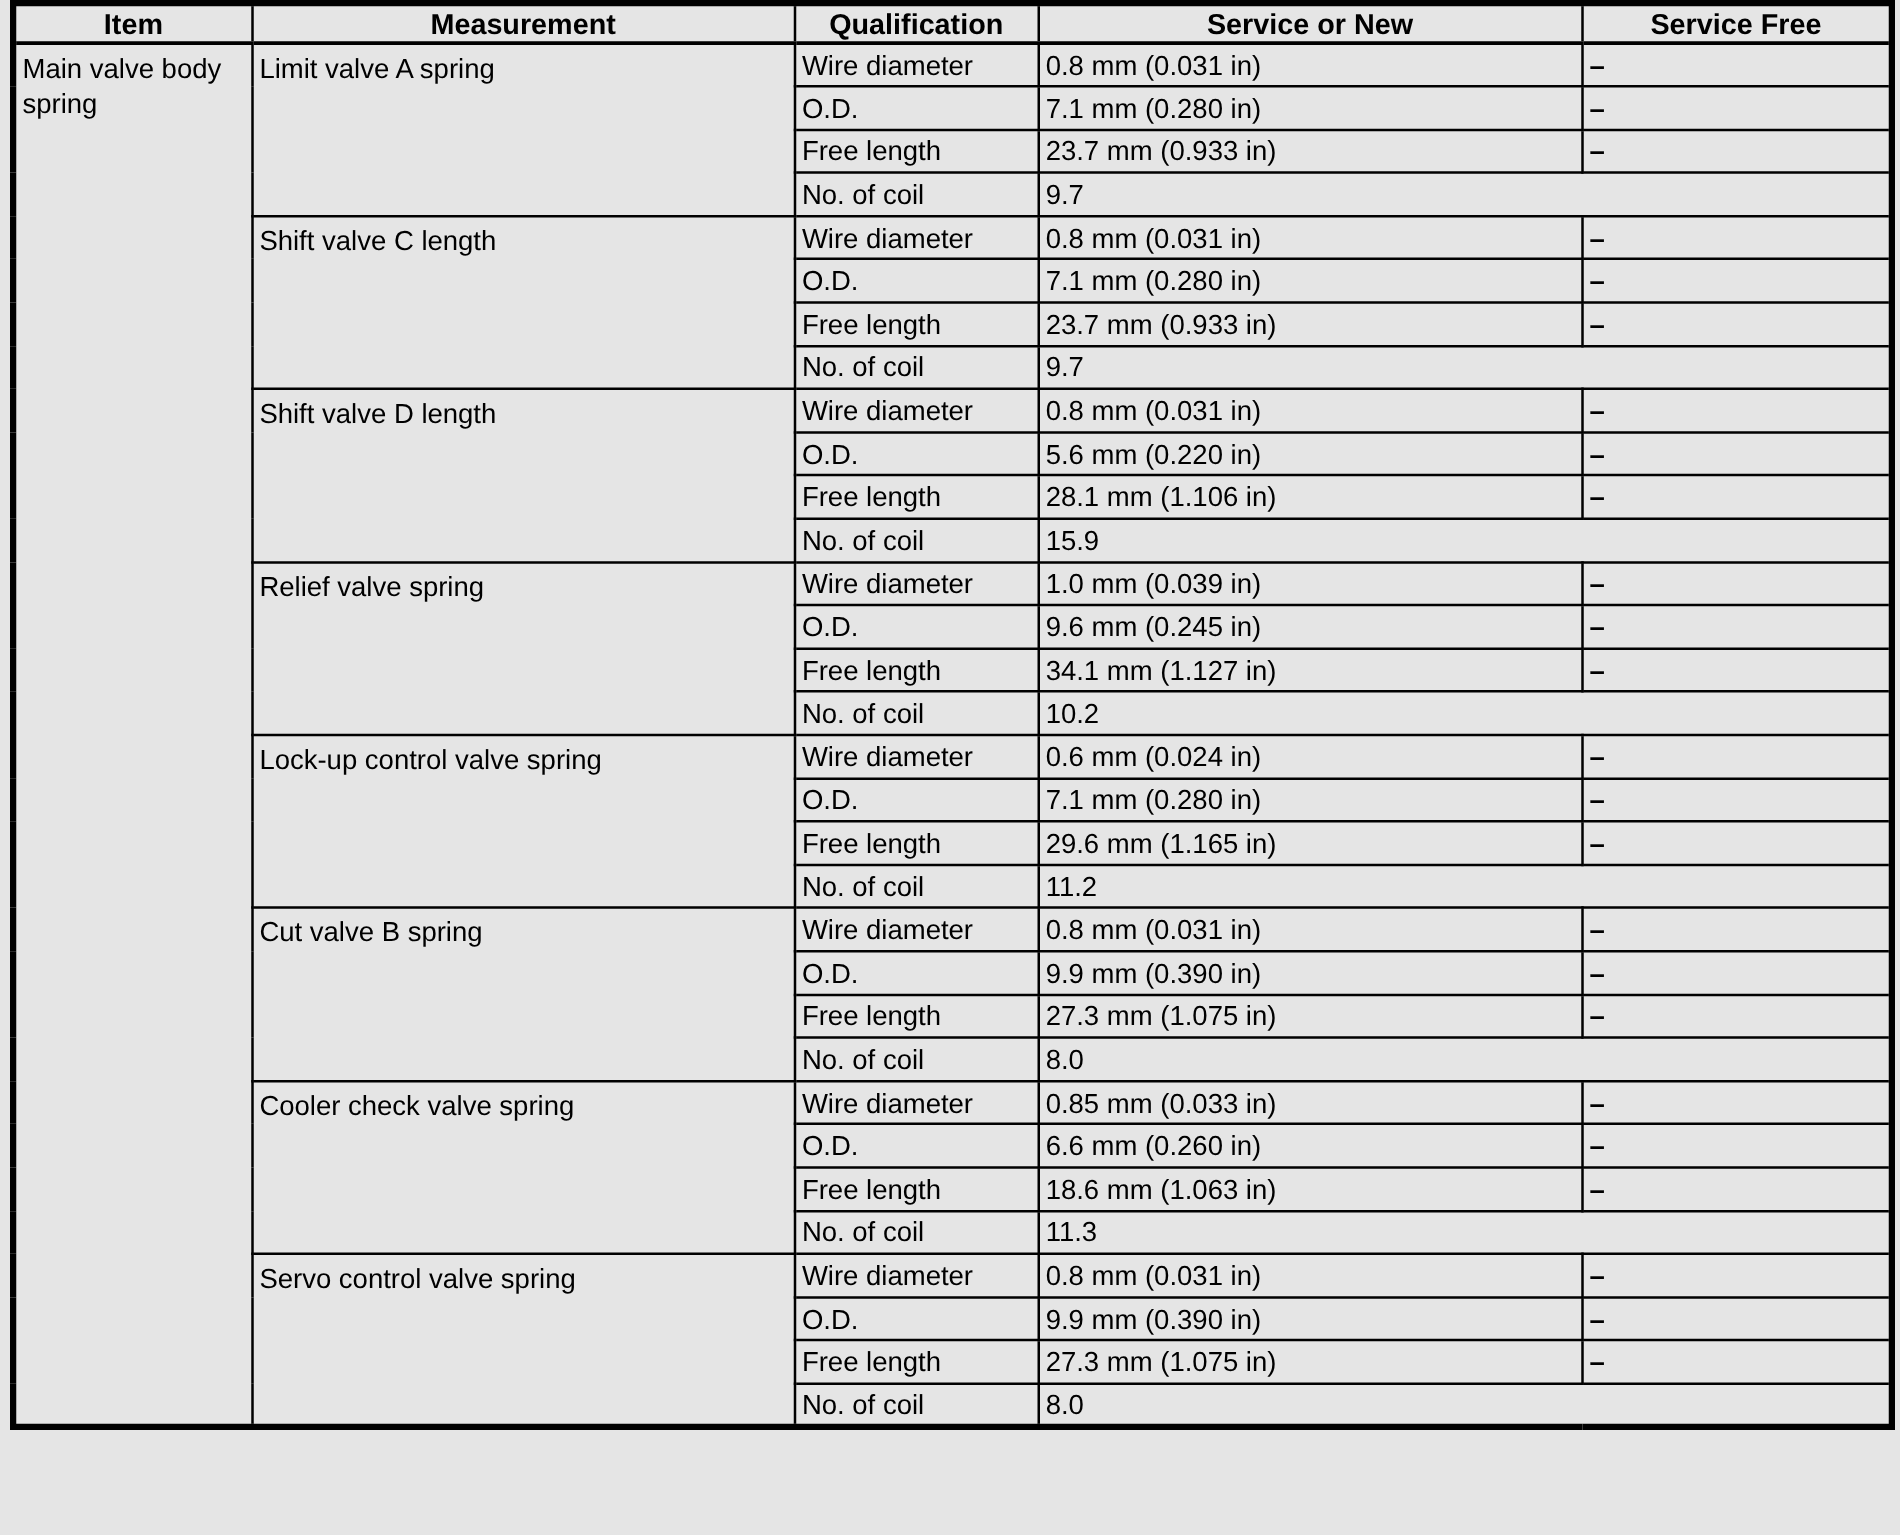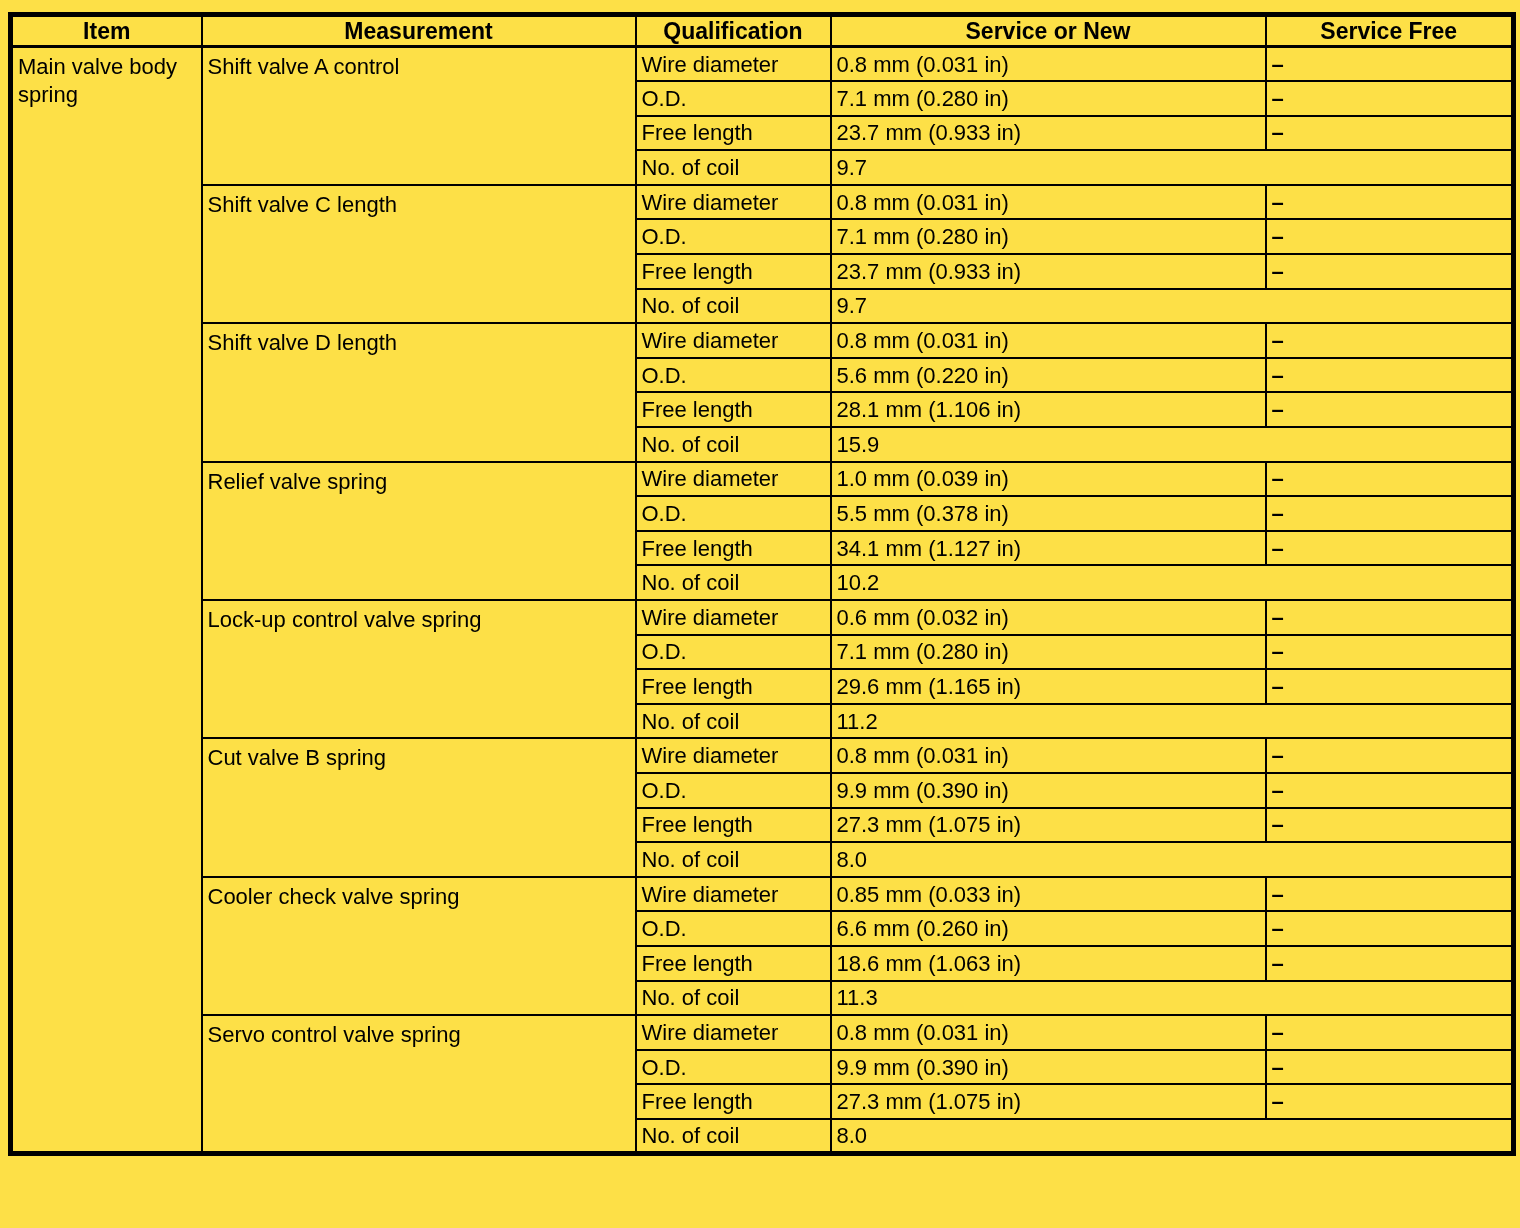--- a/index.html
+++ b/index.html
@@ -6,22 +6,22 @@
   html, body {
     margin: 0;
     padding: 0;
     background: #ffffff;
     font-family: "Liberation Sans", sans-serif;
     color: #000000;
   }
   .page {
     width: 1520px;
     height: 1228px;
-    padding: 12px 8px;
-    background: #fde047;
+    padding: 0 8px;
+    background: #e5e5e5;
   }
   table.spec-table {
     border-collapse: collapse;
     table-layout: fixed;
     width: 1503px;
     border: 5px solid #000000;
   }
   th, td {
     border: 2px solid #000000;
     overflow: hidden;
@@ -69,21 +69,21 @@
       <th>Measurement</th>
       <th>Qualification</th>
       <th>Service or New</th>
       <th>Service Free</th>
     </tr>
   </thead>
   <tbody>
 
     <tr>
       <td class="item-cell" rowspan="32">Main valve body spring</td>
-      <td class="name-cell" rowspan="4">Shift valve A control</td>
+      <td class="name-cell" rowspan="4">Limit valve A spring</td>
       <td class="qual-cell">Wire diameter</td>
       <td class="std-cell">0.8 mm (0.031 in)</td>
       <td class="svc-cell">–</td>
     </tr>
     <tr>
       <td class="qual-cell">O.D.</td>
       <td class="std-cell">7.1 mm (0.280 in)</td>
       <td class="svc-cell">–</td>
     </tr>
     <tr>
@@ -139,37 +139,37 @@
     </tr>
 
     <tr>
       <td class="name-cell" rowspan="4">Relief valve spring</td>
       <td class="qual-cell">Wire diameter</td>
       <td class="std-cell">1.0 mm (0.039 in)</td>
       <td class="svc-cell">–</td>
     </tr>
     <tr>
       <td class="qual-cell">O.D.</td>
-      <td class="std-cell">5.5 mm (0.378 in)</td>
+      <td class="std-cell">9.6 mm (0.245 in)</td>
       <td class="svc-cell">–</td>
     </tr>
     <tr>
       <td class="qual-cell">Free length</td>
       <td class="std-cell">34.1 mm (1.127 in)</td>
       <td class="svc-cell">–</td>
     </tr>
     <tr>
       <td class="qual-cell">No. of coil</td>
       <td class="std-cell" colspan="2">10.2</td>
     </tr>
 
     <tr>
       <td class="name-cell" rowspan="4">Lock-up control valve spring</td>
       <td class="qual-cell">Wire diameter</td>
-      <td class="std-cell">0.6 mm (0.032 in)</td>
+      <td class="std-cell">0.6 mm (0.024 in)</td>
       <td class="svc-cell">–</td>
     </tr>
     <tr>
       <td class="qual-cell">O.D.</td>
       <td class="std-cell">7.1 mm (0.280 in)</td>
       <td class="svc-cell">–</td>
     </tr>
     <tr>
       <td class="qual-cell">Free length</td>
       <td class="std-cell">29.6 mm (1.165 in)</td>

